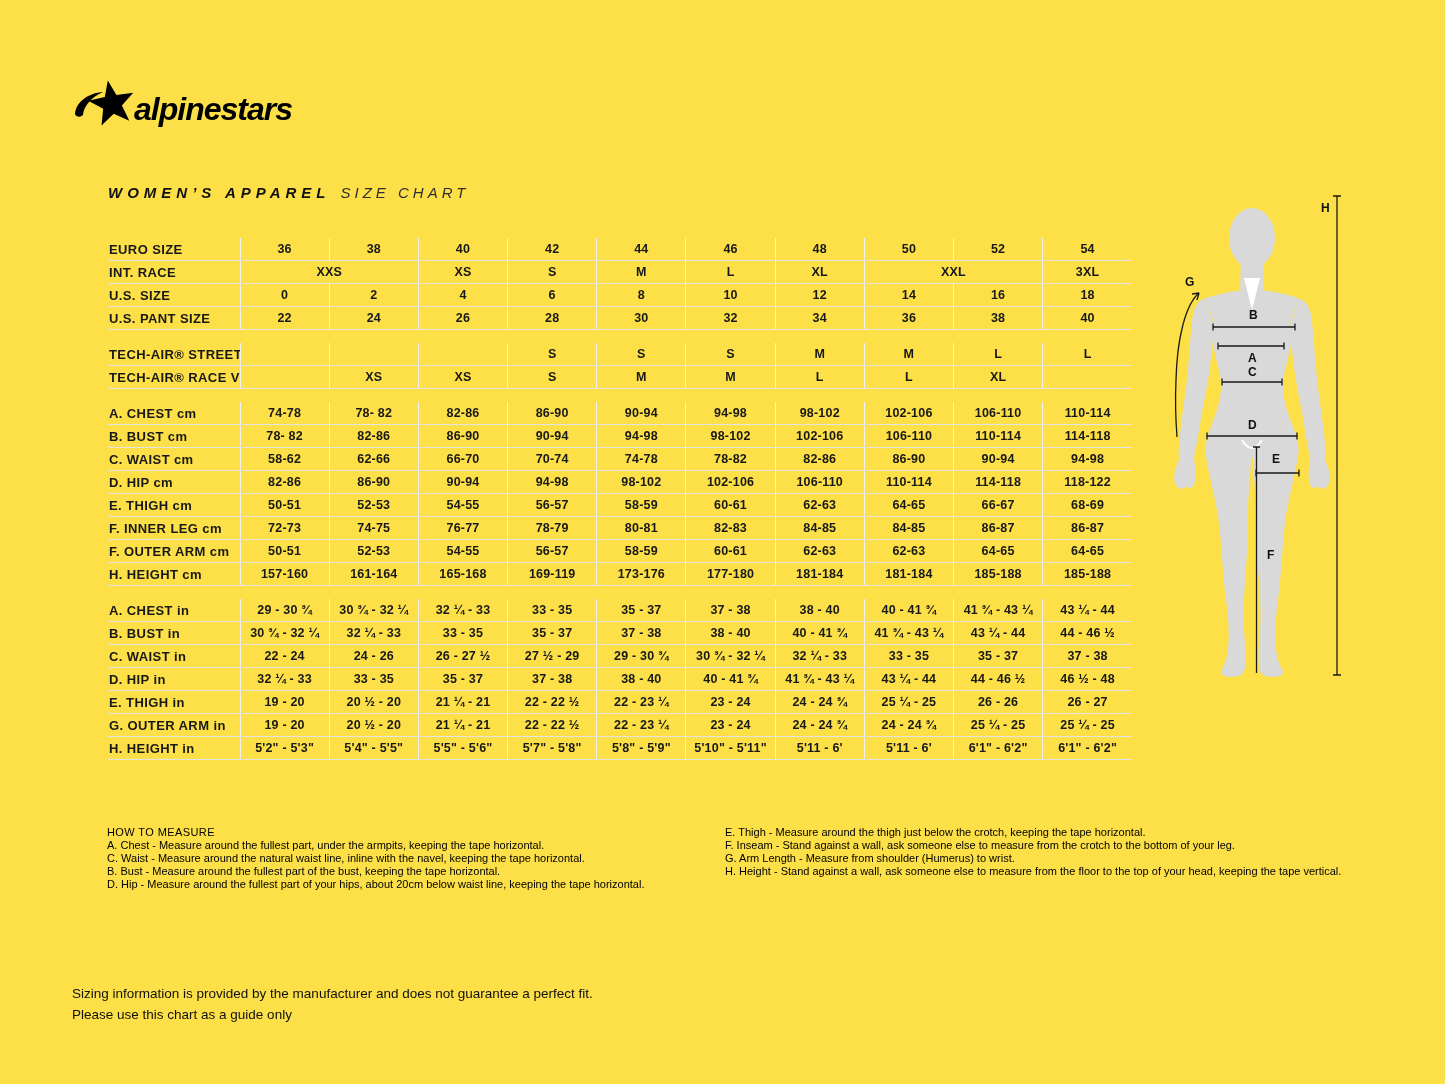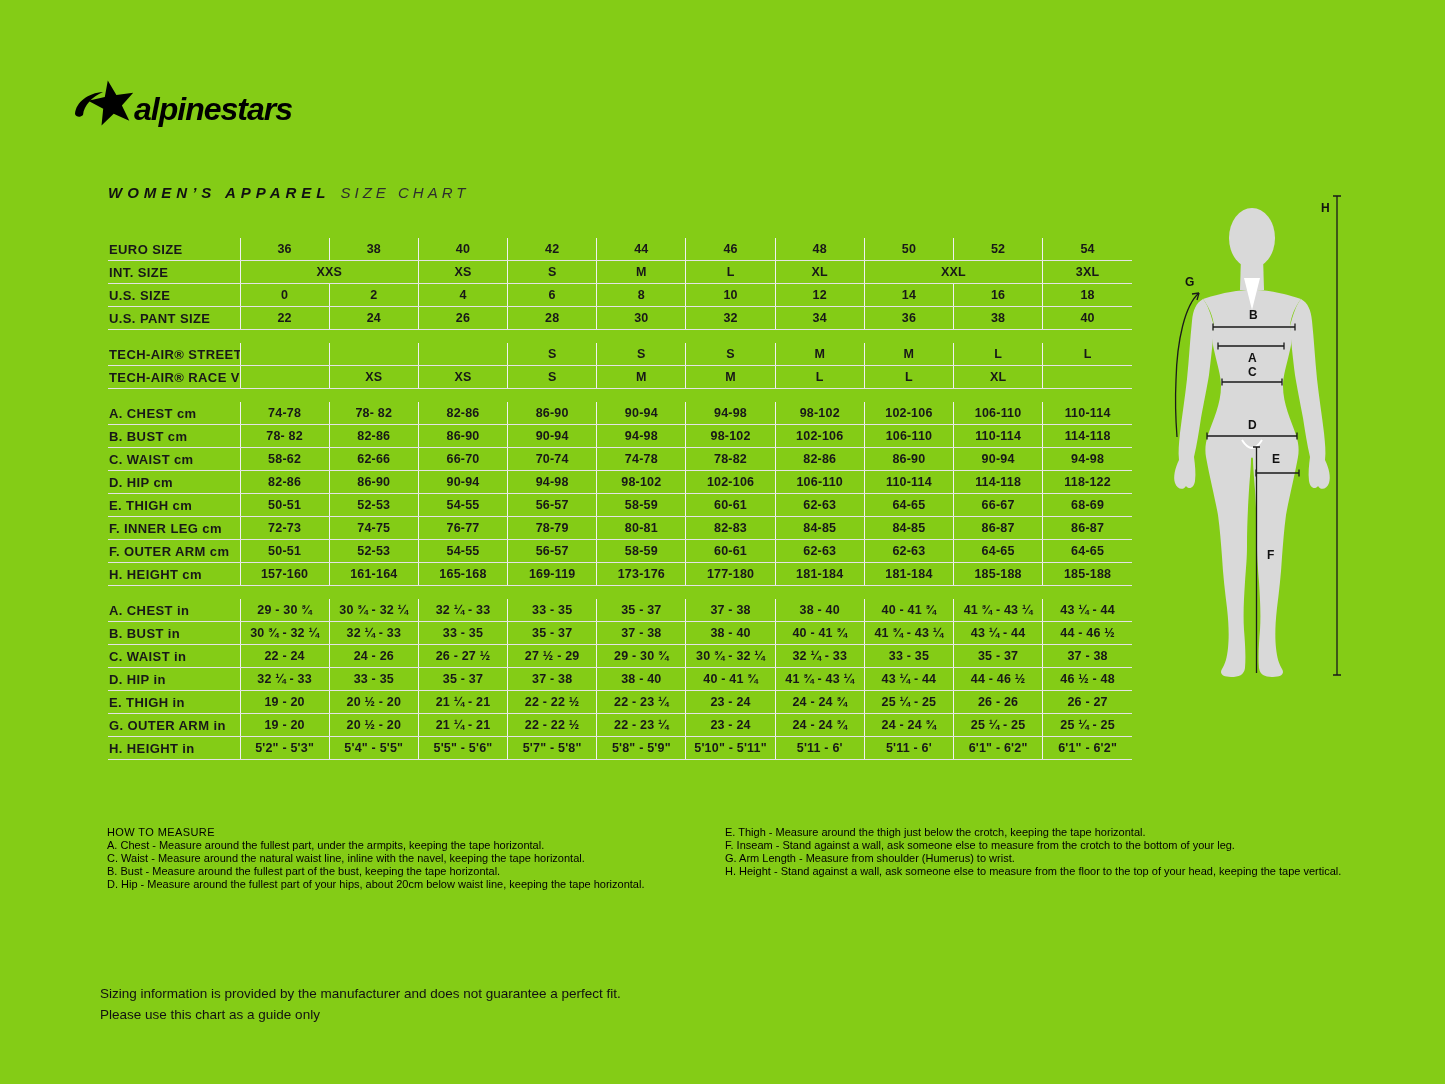--- a/index.html
+++ b/index.html
@@ -1,16 +1,16 @@
 <!DOCTYPE html>
 <html><head>
 <meta charset="utf-8">
 <style>
   html,body{margin:0;padding:0;background:#fff;}
-  .page{position:relative;width:1445px;height:1084px;background:#84cc16;overflow:hidden;
+  .page{position:relative;width:1445px;height:1084px;background:#fde047;overflow:hidden;
         font-family:"Liberation Sans",sans-serif;color:#1a1a1a;}
 
   
   .logo{position:absolute;left:70px;top:74px;}
 
   
   .title{position:absolute;left:108px;top:184px;white-space:nowrap;
          font-style:italic;font-size:15px;letter-spacing:5px;}
   .title .main{font-weight:700;color:#111;}
   .title .sub{font-weight:400;color:#2e2e2e;margin-left:10px;letter-spacing:4px;}
@@ -23,21 +23,21 @@
   .size-table td.val{text-align:center;border-left:1px solid #f0f0f0;letter-spacing:.2px;}
   .size-table tr.spacer td{height:13px;border:none;}
 
   
   .how-left{position:absolute;left:107px;top:826px;width:605px;}
   .how-right{position:absolute;left:725px;top:826px;width:618px;}
   .how-heading{font-size:14.5px;font-weight:700;letter-spacing:.4px;color:#000;margin:0 0 16px 0;}
   .how-left p,.how-right p{margin:0;font-size:11px;line-height:1.18;color:#000;font-weight:400;}
 
   
-  .footer{position:absolute;left:72px;top:984px;font-size:13.5px;line-height:1.55;color:#111;margin-left:28px;}
+  .footer{position:absolute;left:72px;top:984px;font-size:13.5px;line-height:1.55;color:#111;}
 
   
   .figure{position:absolute;left:1163px;top:190px;width:190px;height:500px;}
   .figure text{font-family:"Liberation Sans",sans-serif;font-size:12px;font-weight:700;fill:#111;}
   .mline{stroke:#1a1a1a;stroke-width:1.3;fill:none;}
 </style>
 </head>
 <body>
 
 <div class="page">
@@ -67,21 +67,21 @@
           <td class="val">40</td>
           <td class="val">42</td>
           <td class="val">44</td>
           <td class="val">46</td>
           <td class="val">48</td>
           <td class="val">50</td>
           <td class="val">52</td>
           <td class="val">54</td>
         </tr>
         <tr>
-          <td class="rowlabel">INT. SIZE</td>
+          <td class="rowlabel">INT. RACE</td>
           <td class="val" colspan="2">XXS</td>
           <td class="val">XS</td>
           <td class="val">S</td>
           <td class="val">M</td>
           <td class="val">L</td>
           <td class="val">XL</td>
           <td class="val" colspan="2">XXL</td>
           <td class="val">3XL</td>
         </tr>
         <tr>

